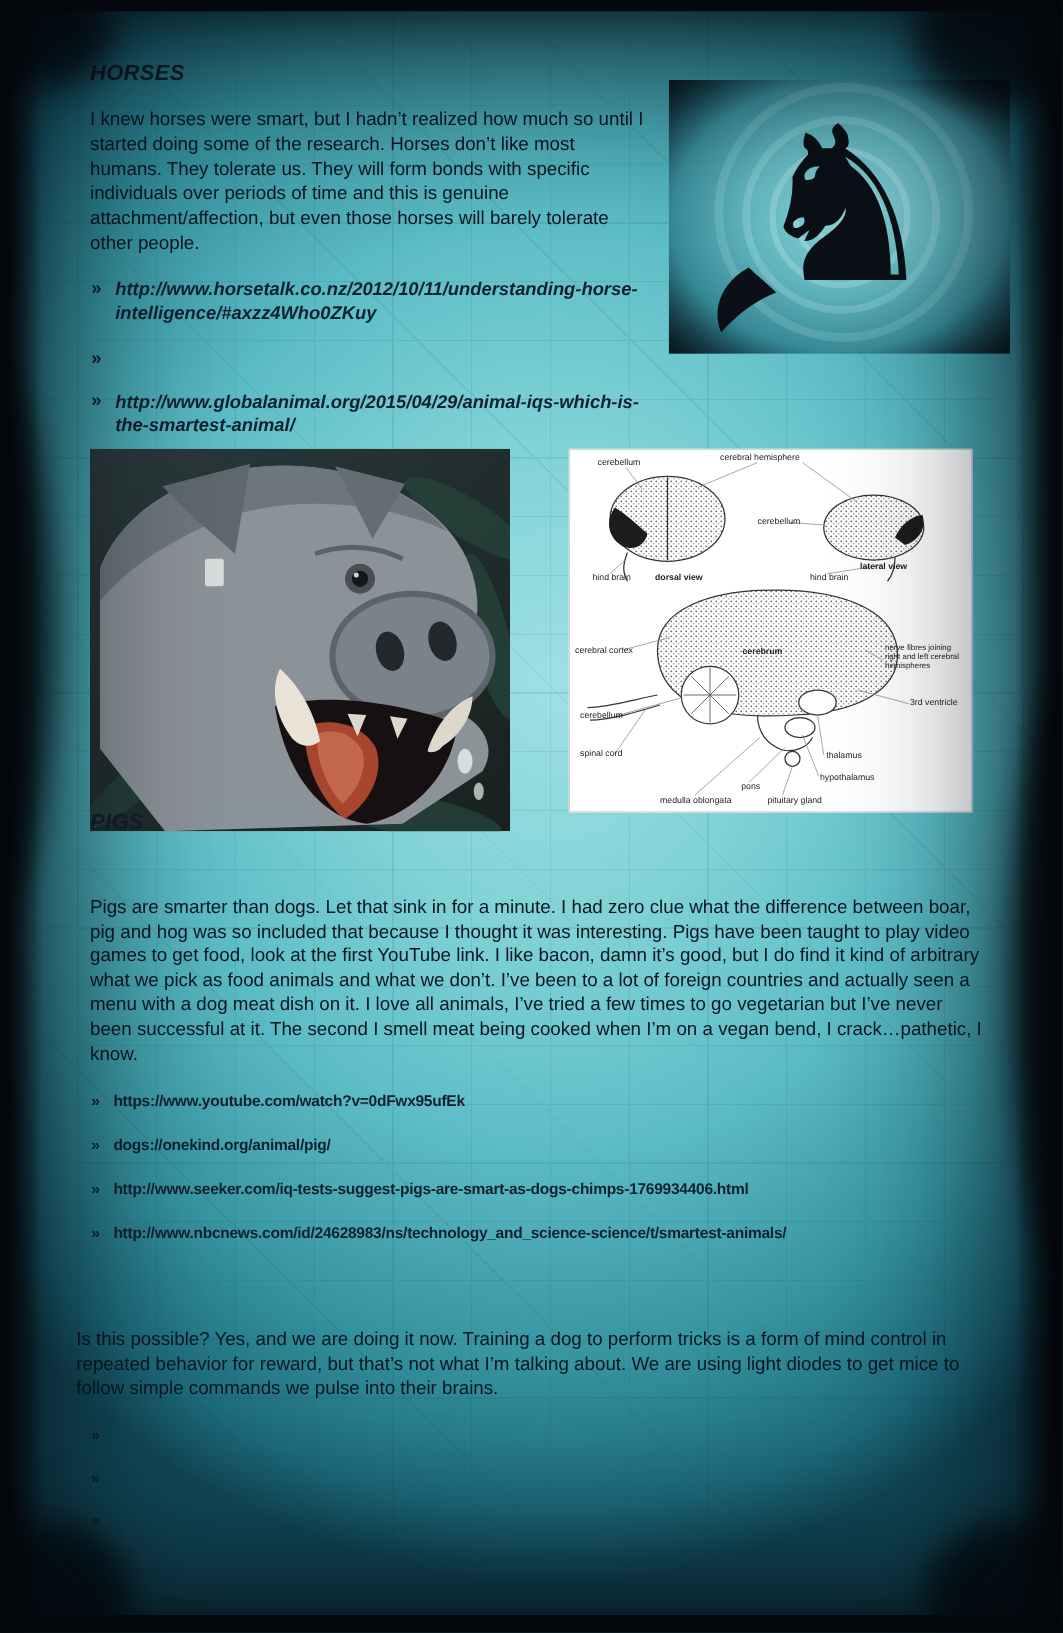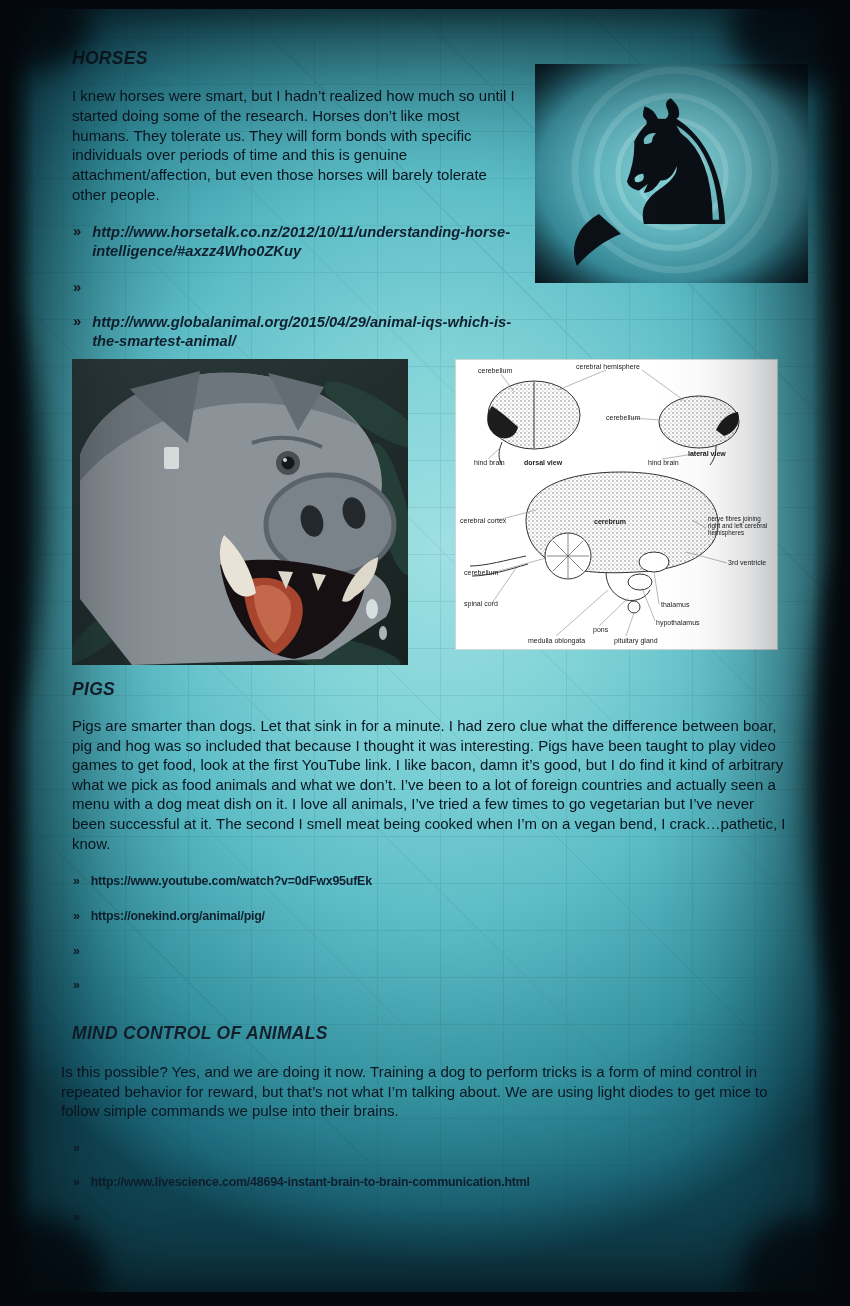--- a/index.html
+++ b/index.html
@@ -228,52 +228,52 @@
     <span class="blabel" style="left:272px; top:199px;">3rd ventricle</span>
     <span class="blabel" style="left:8px; top:209px;">cerebellum</span>
     <span class="blabel" style="left:8px; top:240px;">spinal cord</span>
     <span class="blabel" style="left:205px; top:241px;">thalamus</span>
     <span class="blabel" style="left:200px; top:259px;">hypothalamus</span>
     <span class="blabel" style="left:72px; top:277px;">medulla oblongata</span>
     <span class="blabel" style="left:137px; top:266px;">pons</span>
     <span class="blabel" style="left:158px; top:277px;">pituitary gland</span>
   </div>
 
-  <h2 class="abs heading" style="left:72px; top:679px;">PIGS</h2>
+  <h2 class="abs heading" style="left:72px; top:647px;">PIGS</h2>
 
   <p class="abs body" style="left:72px; top:716px; width:714px; font-size:15px; line-height:19.6px;">Pigs are smarter than dogs. Let that sink in for a minute. I had zero clue what the difference between boar, pig and hog was so included that because I thought it was interesting. Pigs have been taught to play video games to get food, look at the first YouTube link. I like bacon, damn it’s good, but I do find it kind of arbitrary what we pick as food animals and what we don’t. I’ve been to a lot of foreign countries and actually seen a menu with a dog meat dish on it. I love all animals, I’ve tried a few times to go vegetarian but I’ve never been successful at it. The second I smell meat being cooked when I’m on a vegan bend, I crack…pathetic, I know.</p>
 
   <div class="abs links sm" style="left:73px; top:874px; width:714px;">
     <div class="link-row">
       <span class="bullet">»</span>
       <span class="link-text">https://www.youtube.com/watch?v=0dFwx95ufEk</span>
     </div>
     <div class="link-row">
       <span class="bullet">»</span>
-      <span class="link-text">https://onekind.org/animal/pig/</span>
-    </div>
-    <div class="link-row">
-      <span class="bullet">»</span>
-    </div>
-    <div class="link-row">
-      <span class="bullet">»</span>
-    </div>
-  </div>
-
-  <h2 class="abs heading" style="left:72px; top:1023px;">MIND CONTROL OF ANIMALS</h2>
+      <span class="link-text">dogs://onekind.org/animal/pig/</span>
+    </div>
+    <div class="link-row">
+      <span class="bullet">»</span>
+      <span class="link-text">http://www.seeker.com/iq-tests-suggest-pigs-are-smart-as-dogs-chimps-1769934406.html</span>
+    </div>
+    <div class="link-row">
+      <span class="bullet">»</span>
+      <span class="link-text">http://www.nbcnews.com/id/24628983/ns/technology_and_science-science/t/smartest-animals/</span>
+    </div>
+  </div>
+
 
   <p class="abs body" style="left:61px; top:1062px; width:714px; font-size:15px; line-height:19.6px;">Is this possible? Yes, and we are doing it now. Training a dog to perform tricks is a form of mind control in repeated behavior for reward, but that’s not what I’m talking about. We are using light diodes to get mice to follow simple commands we pulse into their brains.</p>
 
   <div class="abs links sm" style="left:73px; top:1141px; width:714px;">
     <div class="link-row">
       <span class="bullet">»</span>
     </div>
     <div class="link-row">
       <span class="bullet">»</span>
-      <span class="link-text">http://www.livescience.com/48694-instant-brain-to-brain-communication.html</span>
     </div>
     <div class="link-row">
       <span class="bullet">»</span>
     </div>
   </div>
 
   <div class="blob" style="left:-30px; top:-20px; width:120px; height:90px;"></div>
   <div class="blob" style="right:-40px; top:-25px; width:160px; height:110px;"></div>
   <div class="blob" style="left:-45px; bottom:-30px; width:150px; height:120px;"></div>
   <div class="blob" style="right:-40px; bottom:-30px; width:150px; height:120px;"></div>

